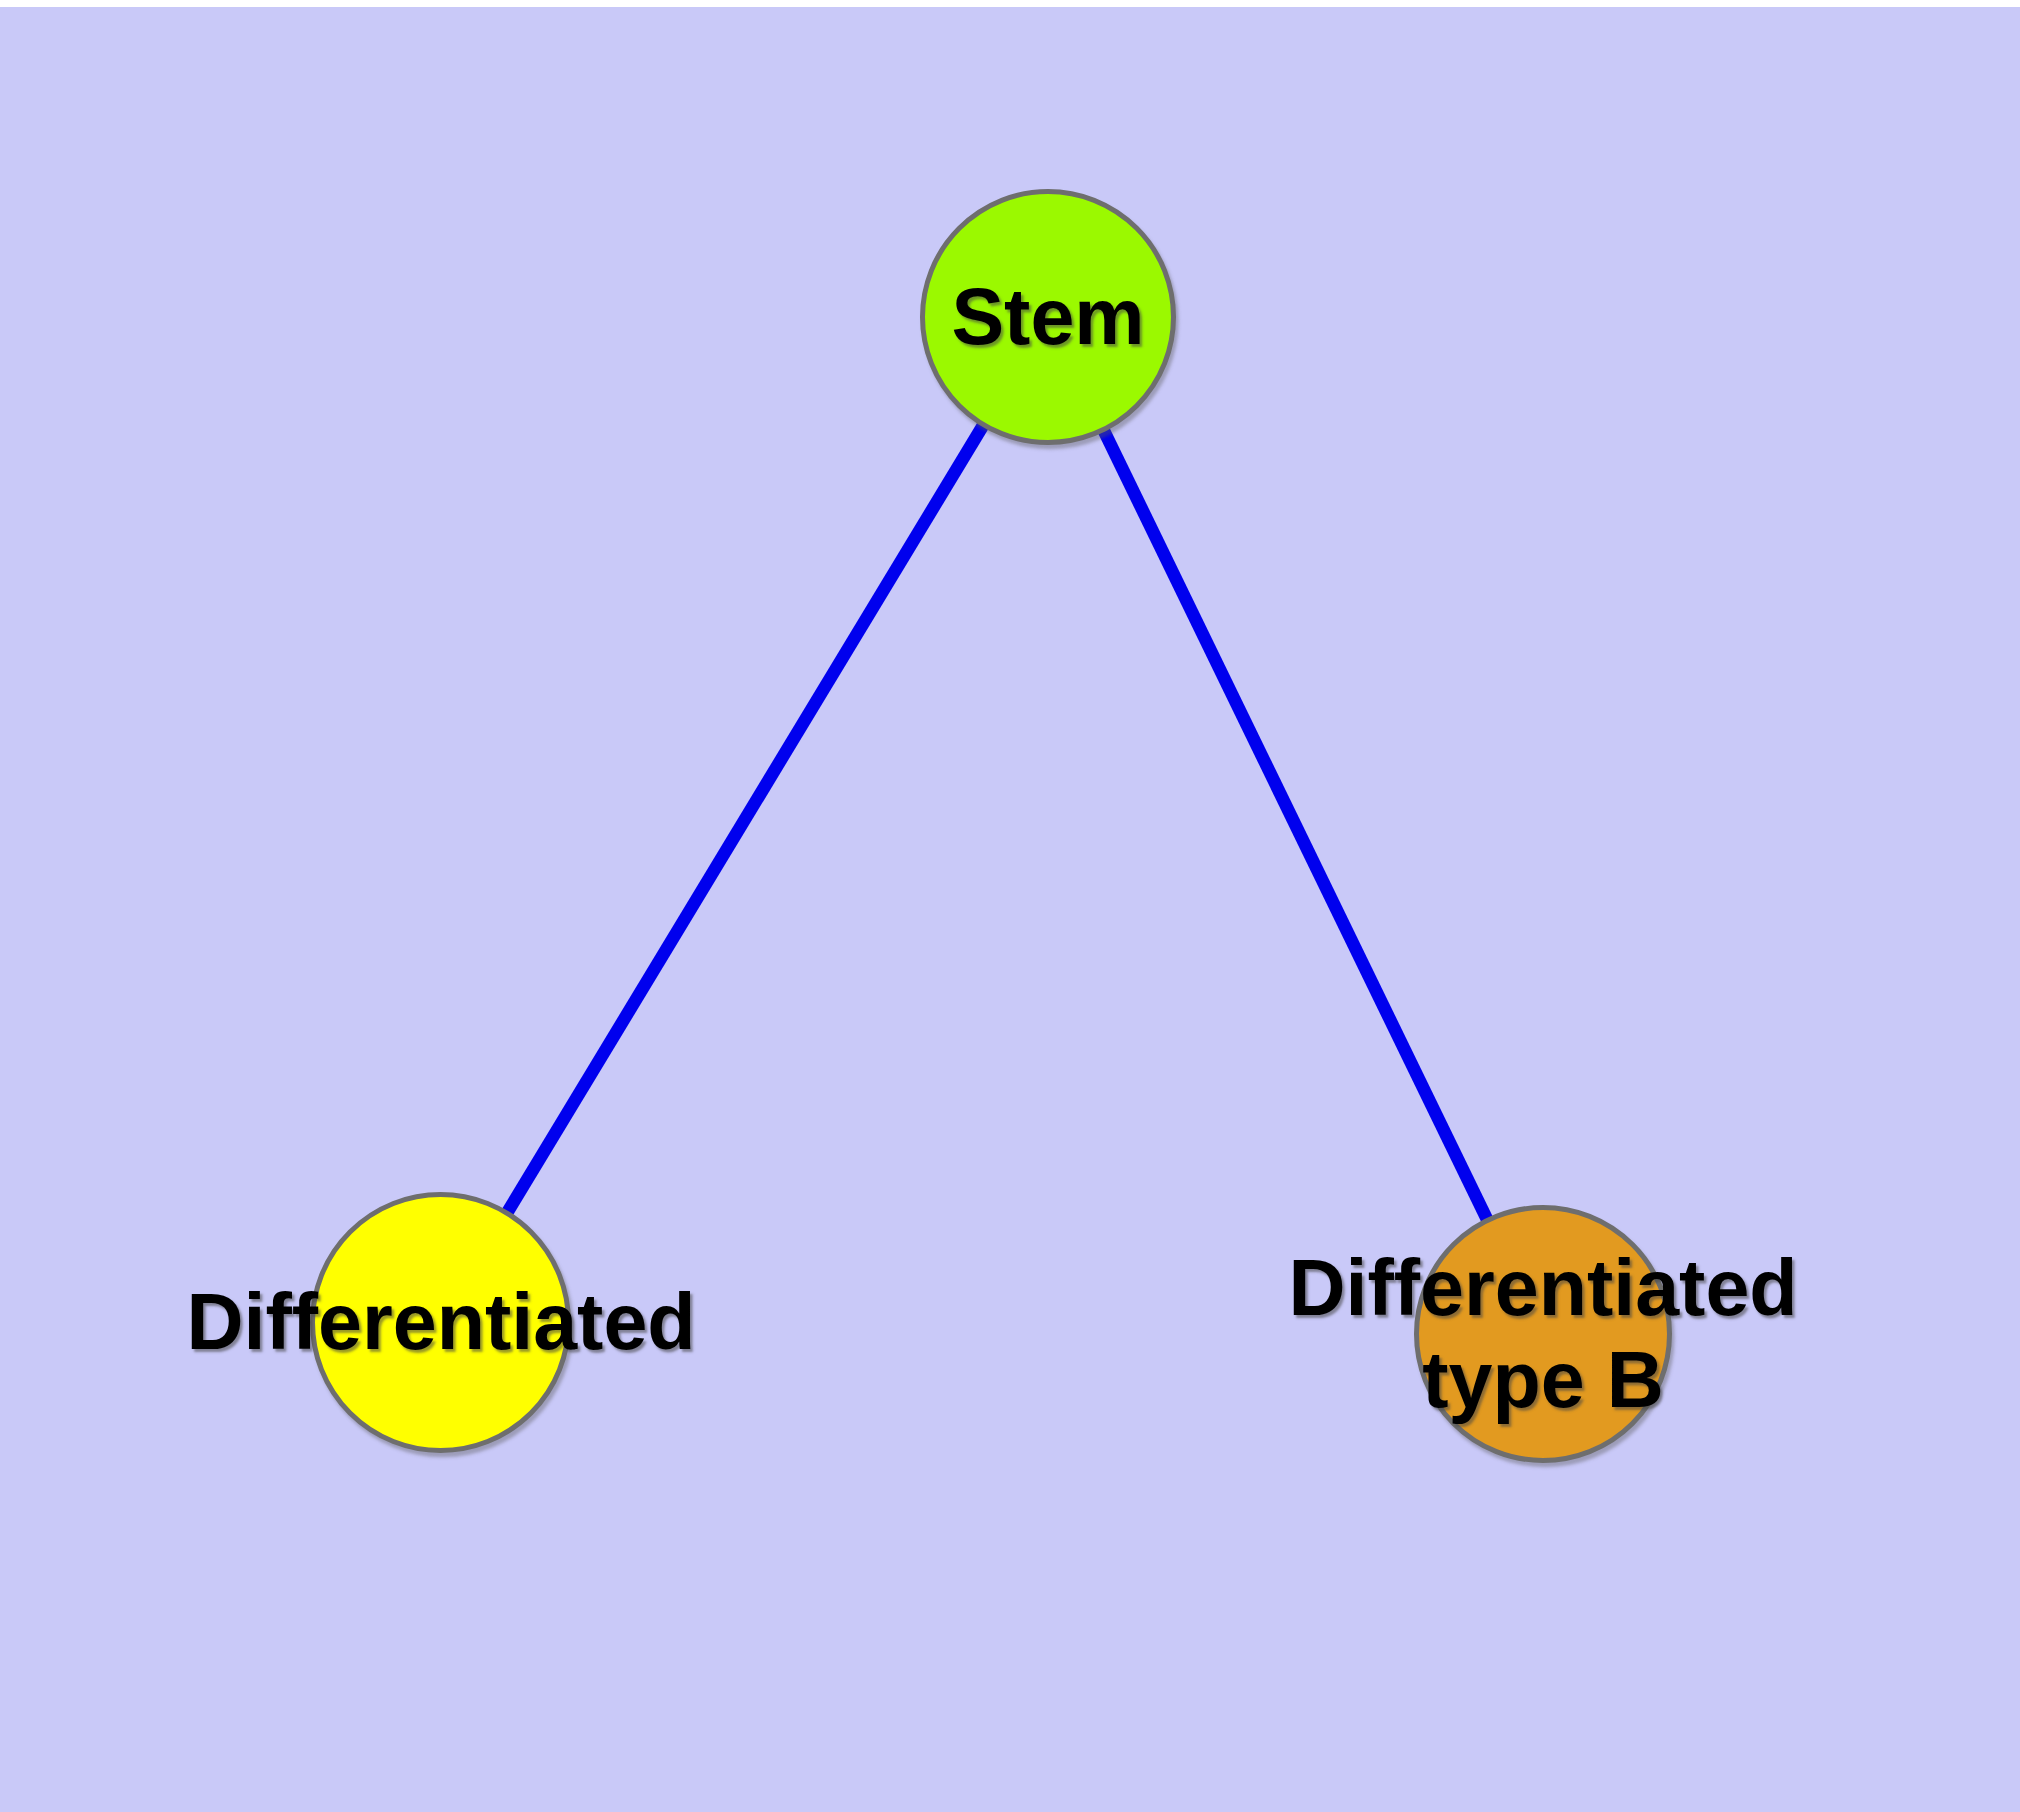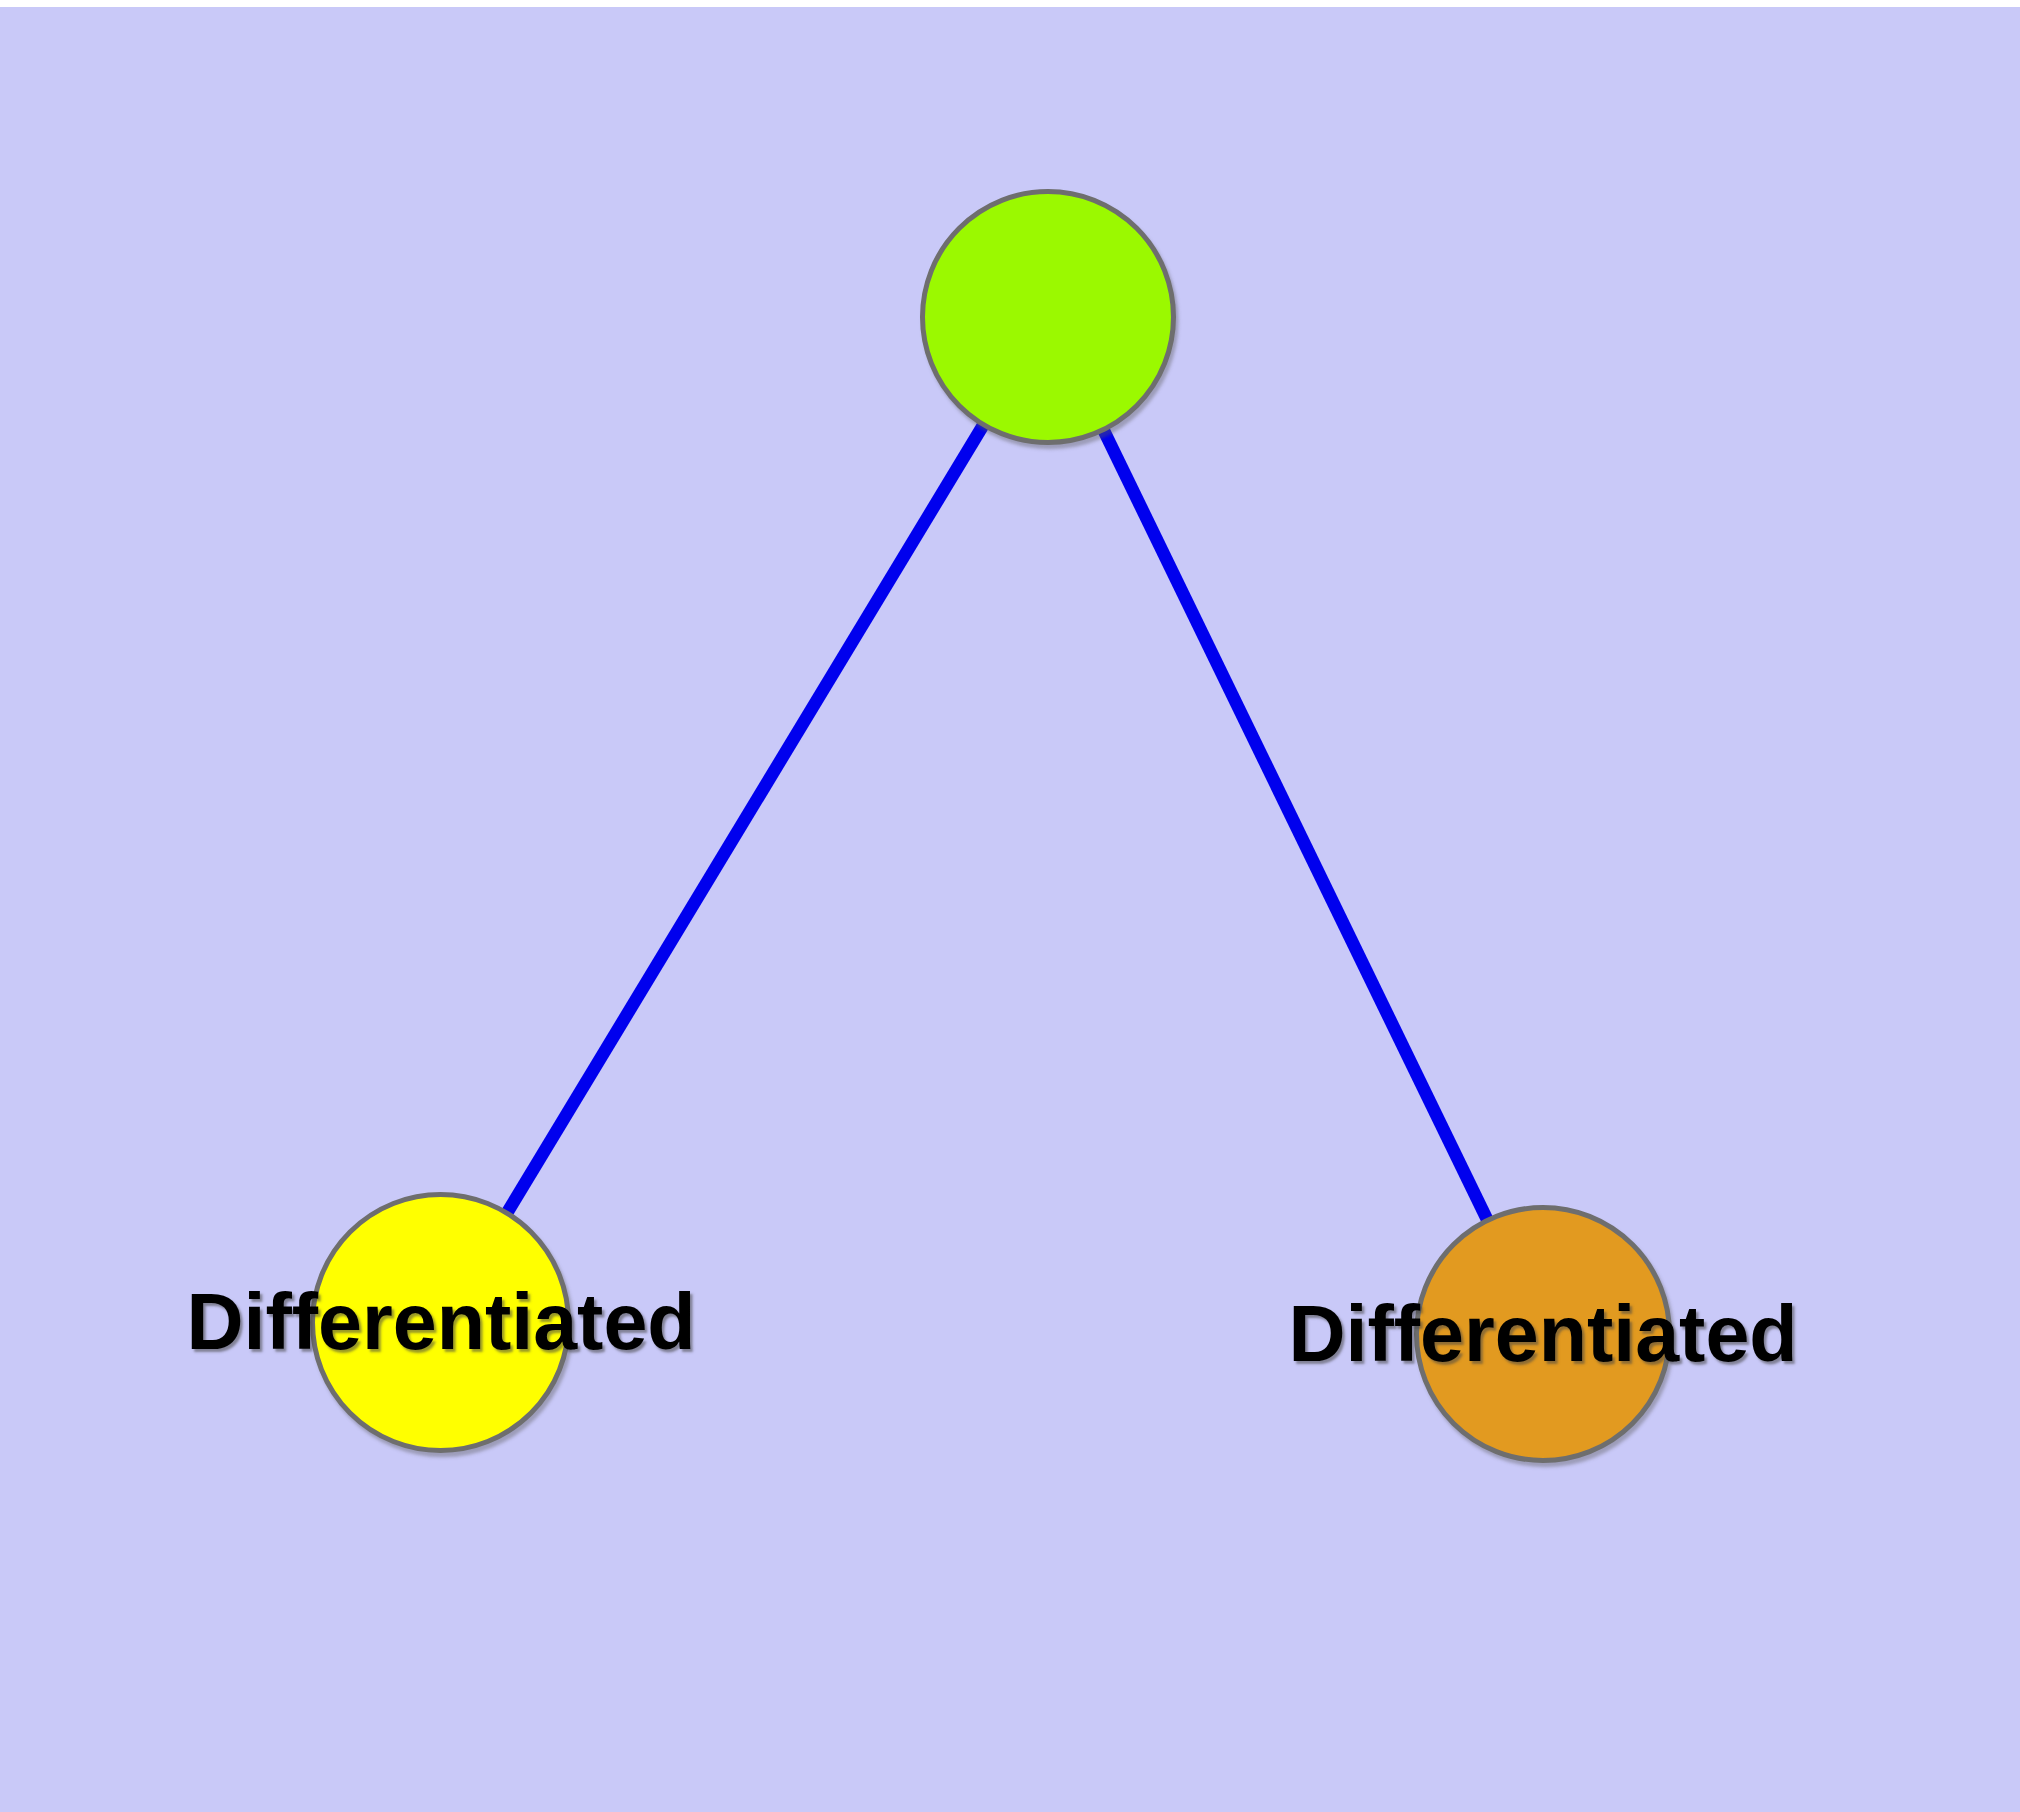--- a/index.html
+++ b/index.html
@@ -54,22 +54,26 @@
 
   <svg class="edge-layer" width="2021" height="1812" viewBox="0 0 2384 2138">
     <line class="edge" x1="1237" y1="374" x2="520" y2="1560" stroke="#0000EE"></line>
     <line class="edge" x1="1237" y1="374" x2="1820" y2="1574" stroke="#0000EE"></line>
   </svg>
 
   <div class="node" style="left: 920px; top: 189px; width: 256px; height: 256px; background: rgb(155, 249, 0); border-color: rgb(110, 110, 110);"></div>
   <div class="node" style="left: 310px; top: 1192px; width: 261px; height: 261px; background: rgb(255, 255, 0); border-color: rgb(110, 110, 110);"></div>
   <div class="node" style="left: 1414px; top: 1205px; width: 258px; height: 258px; background: rgb(226, 154, 32); border-color: rgb(110, 110, 110);"></div>
 
+  <div class="node-label" style="left: 1048px; top: 317px; color: rgb(0, 0, 0);">
+    <span class="lab-line">Stem</span>
+  </div>
 
   <div class="node-label" style="left: 441px; top: 1322px; color: rgb(0, 0, 0);">
     <span class="lab-line">Differentiated</span>
   </div>
 
   <div class="node-label" style="left: 1543px; top: 1334px; color: rgb(0, 0, 0);">
     <span class="lab-line">Differentiated</span>
+    <span class="lab-line">type B</span>
   </div>
 </div>
 
 
 </body></html>

